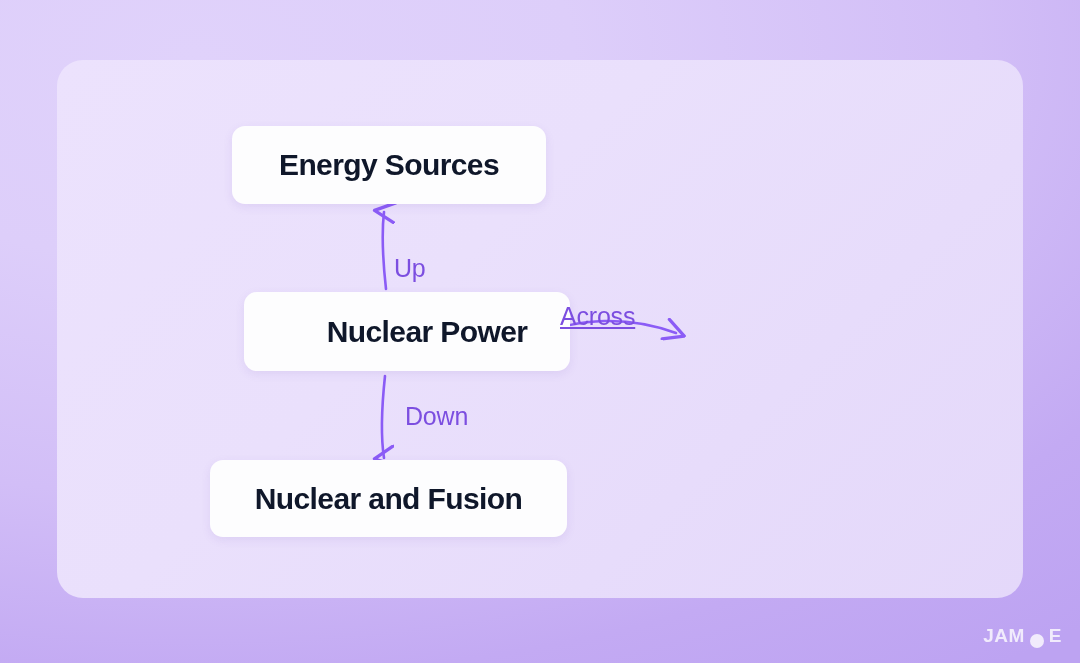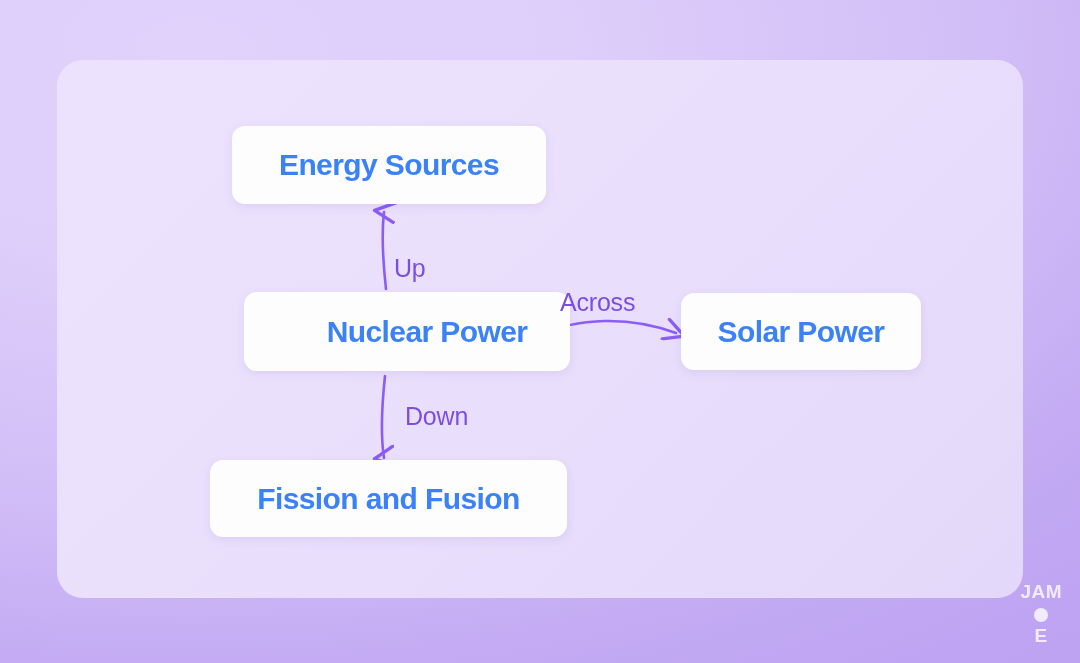--- a/index.html
+++ b/index.html
@@ -61,56 +61,55 @@
     display: flex;
     align-items: center;
     justify-content: center;
     box-sizing: border-box;
   }
   .node-label {
     font-family: "Liberation Sans", sans-serif;
     font-weight: bold;
     font-size: 30px;
     letter-spacing: -0.6px;
-    color: #3b82f6;
+    color: #0f172a;
     white-space: nowrap;
   }
 
   #node-energy-sources { left: 232px; top: 126px;  width: 314px; height: 78px; }
   #node-nuclear-power  { left: 244px; top: 292px;  width: 326px; height: 79px; padding-left: 40px; }
   #node-solar-power    { left: 681px; top: 293px;  width: 240px; height: 77px; }
   #node-fission-fusion { left: 210px; top: 460px;  width: 357px; height: 77px; }
 
   .edge-label {
     position: absolute;
     font-family: "Liberation Sans", sans-serif;
     font-size: 25px;
     font-weight: normal;
     color: #7c4ee0;
     white-space: nowrap;
     letter-spacing: -0.2px;
   }
   #edge-label-up     { left: 394px; top: 254px; }
-  #edge-label-across { left: 560px; top: 288px; }
+  #edge-label-across { left: 560px; top: 302px; text-decoration: underline; }
   #edge-label-down   { left: 405px; top: 402px; text-align: center; }
 
   
   #watermark {
     position: absolute;
     right: 18px;
     bottom: 16px;
     display: flex;
-    align-items: center;
+    align-items: flex-end;
     gap: 4px;
     font-family: "Liberation Sans", sans-serif;
     font-weight: bold;
     font-size: 19px;
     letter-spacing: 0.5px;
     color: rgba(255,255,255,0.78);
-    flex-direction: column;
   }
   #watermark .dot {
     display: inline-block;
     width: 14px;
     height: 14px;
     border-radius: 50%;
     background: rgba(255,255,255,0.78);
     margin: 0 1px;
     position: relative;
     top: 1px;
@@ -146,26 +145,23 @@
     </svg>
 
     <div class="node" id="node-energy-sources">
       <span class="node-label">Energy Sources</span>
     </div>
 
     <div class="node" id="node-nuclear-power">
       <span class="node-label">Nuclear Power</span>
     </div>
 
-    <div class="node" id="node-solar-power">
-      <span class="node-label">Solar Power</span>
-    </div>
 
     <div class="node" id="node-fission-fusion">
-      <span class="node-label">Fission and Fusion</span>
+      <span class="node-label">Nuclear and Fusion</span>
     </div>
 
     <div class="edge-label" id="edge-label-up">Up</div>
 
     <div class="edge-label" id="edge-label-across">Across</div>
 
     <div class="edge-label" id="edge-label-down">Down</div>
 
   </div>
 

